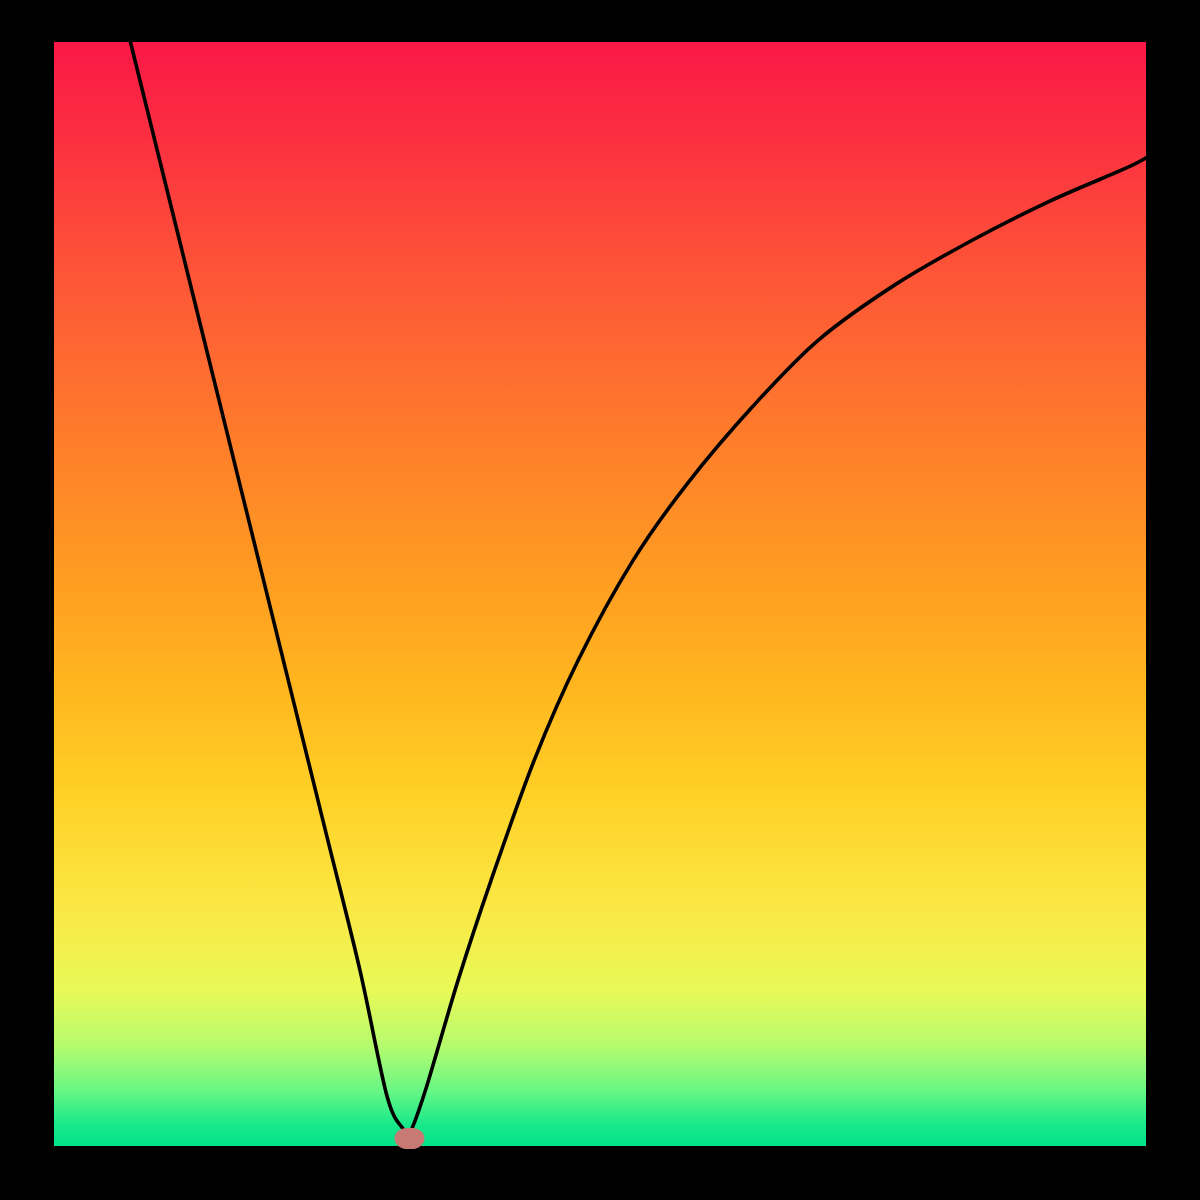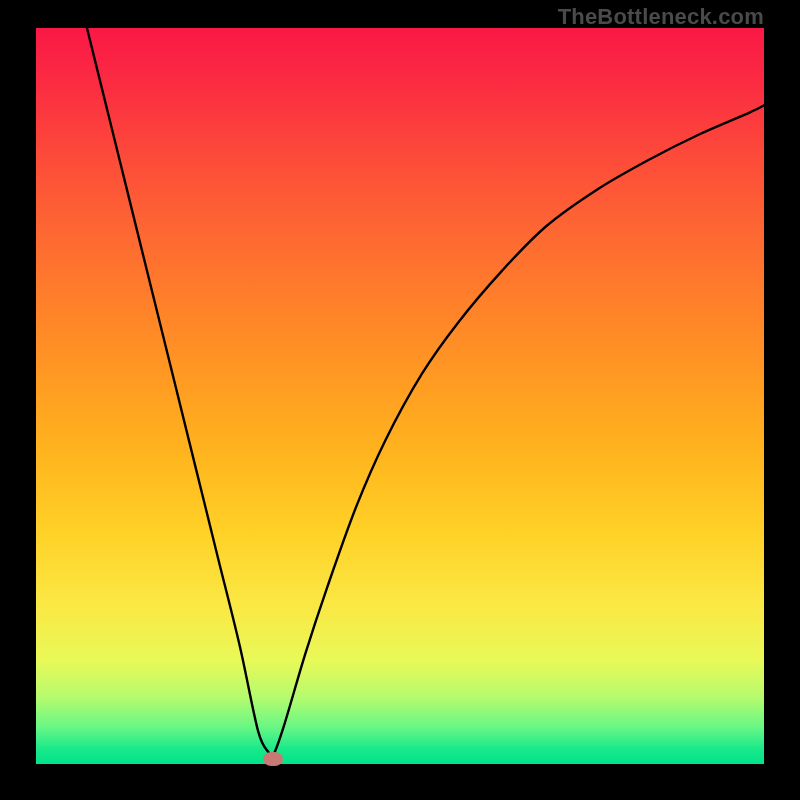--- a/index.html
+++ b/index.html
@@ -62,21 +62,20 @@
     height: 14px;
     background: #c77a74;
     border-radius: 50% / 60%;
     transform: translate(-50%, -50%);
   }
 </style>
 </head>
 <body>
 
 <div class="frame">
-  <div class="source-label">TheBottleneck.com</div>
 
   <div class="plot-area">
     <svg class="curve" viewBox="0 0 728 736" preserveAspectRatio="none">
       <path id="curve-path" d="M 50.96 0.00 C 54.60 14.72, 65.52 58.88, 72.80 88.32 C 80.08 117.76, 87.36 147.20, 94.64 176.64 C 101.92 206.08, 109.20 235.52, 116.48 264.96 C 123.76 294.40, 131.04 323.84, 138.32 353.28 C 145.60 382.72, 152.88 412.16, 160.16 441.60 C 167.44 471.04, 174.72 500.48, 182.00 529.92 C 189.28 559.36, 197.17 589.41, 203.84 618.24 C 210.51 647.07, 217.19 685.09, 222.04 702.88 C 226.89 720.67, 230.53 720.67, 232.96 724.96 C 235.39 729.25, 234.17 732.93, 236.60 728.64 C 239.03 724.35, 242.06 716.37, 247.52 699.20 C 252.98 682.03, 262.08 648.91, 269.36 625.60 C 276.64 602.29, 282.71 583.89, 291.20 559.36 C 299.69 534.83, 310.61 502.93, 320.32 478.40 C 330.03 453.87, 338.52 434.24, 349.44 412.16 C 360.36 390.08, 373.71 365.55, 385.84 345.92 C 397.97 326.29, 408.89 311.57, 422.24 294.40 C 435.59 277.23, 451.36 258.83, 465.92 242.88 C 480.48 226.93, 493.83 212.21, 509.60 198.72 C 525.37 185.23, 543.57 172.96, 560.56 161.92 C 577.55 150.88, 594.53 141.68, 611.52 132.48 C 628.51 123.28, 645.49 114.69, 662.48 106.72 C 679.47 98.75, 702.52 89.55, 713.44 84.64 C 724.36 79.73, 725.57 78.51, 728.00 77.28" fill="none" stroke="#000" stroke-width="2.4" stroke-linecap="round" stroke-linejoin="round"></path>
     </svg>
     <div id="marker" class="marker" style="left: 236.6px; top: 730.848px;"></div>
   </div>
 </div>
 
 </body></html>

